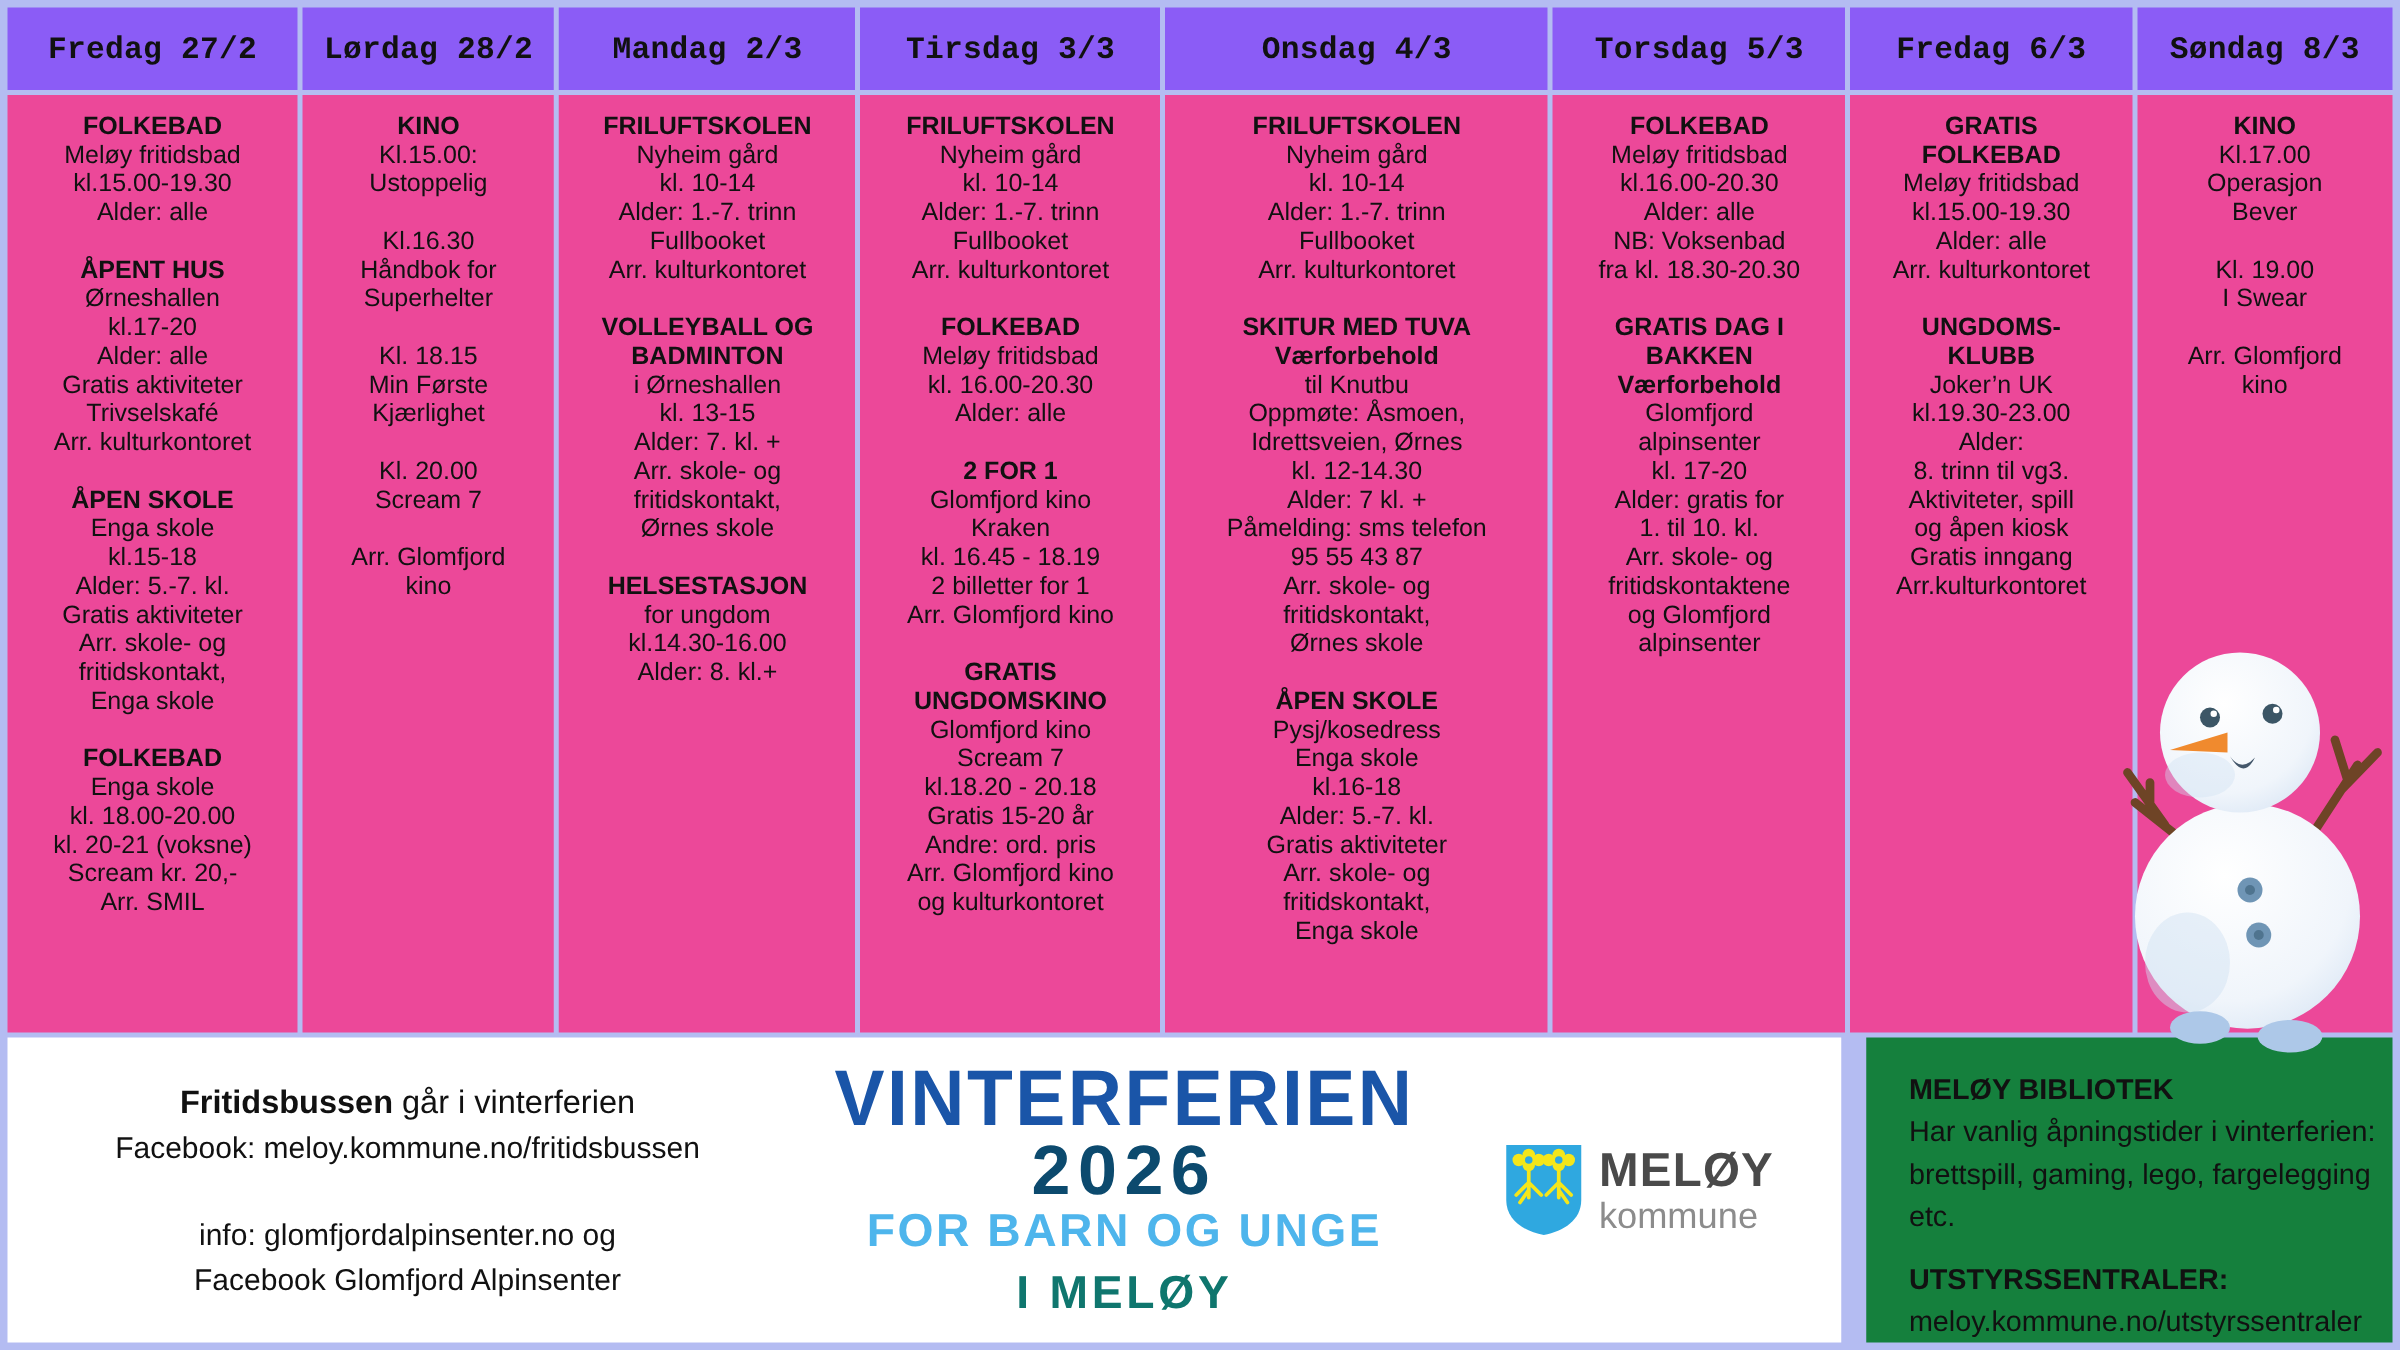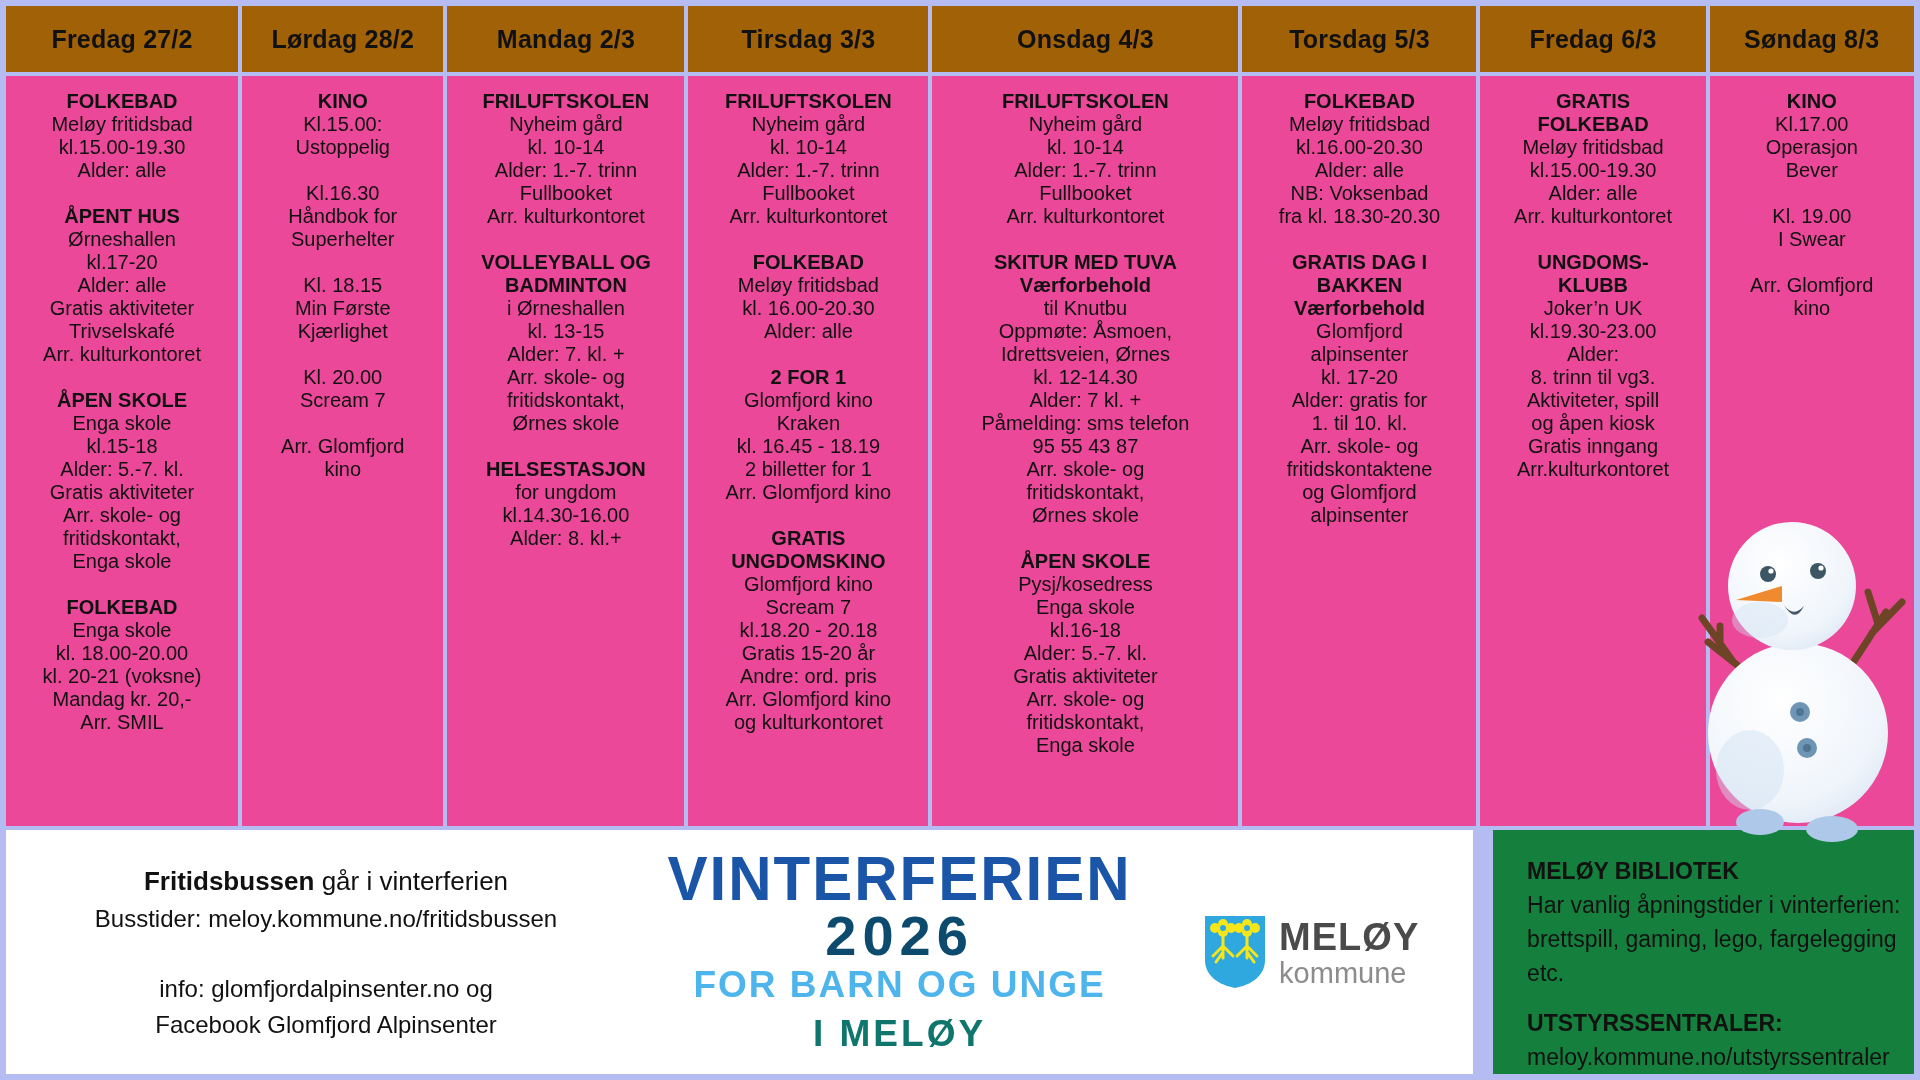--- a/index.html
+++ b/index.html
@@ -8,22 +8,22 @@
     background:#b4bcf2;padding:6px;display:flex;flex-direction:column;gap:4px;
     font-family:"Liberation Sans",sans-serif;color:#111;overflow:hidden;
   }
   .header-row,.body-row{
     display:grid;gap:4px;
     grid-template-columns:235fr 204fr 240fr 243fr 310fr 237fr 228fr 207fr;
   }
   .header-row{flex:0 0 66px;}
   .body-row{flex:1 1 auto;min-height:0;}
   .day-header{
-    background:#a16207;display:flex;align-items:center;justify-content:center;
-    font-weight:bold;font-size:25px;letter-spacing:.2px;
+    background:#8b5cf6;display:flex;align-items:center;justify-content:center;
+    font-weight:bold;font-size:25px;letter-spacing:.2px;font-family:Liberation Mono, monospace;
   }
   .day-cell{
     background:#ec4899;padding:14px 4px 0 4px;text-align:center;
     font-size:20px;line-height:23px;overflow:hidden;box-sizing:border-box;
   }
   .event{margin-bottom:23px;}
   .event-title{font-weight:bold;}
   .event-line.blank{height:23px;}
   
   .footer-row{flex:0 0 222px;display:grid;gap:20px;grid-template-columns:1478fr 424fr;}
@@ -89,21 +89,21 @@
           <div class="event-line">Gratis aktiviteter</div>
           <div class="event-line">Arr. skole- og</div>
           <div class="event-line">fritidskontakt,</div>
           <div class="event-line">Enga skole</div>
         </div>
         <div class="event">
           <div class="event-title">FOLKEBAD</div>
           <div class="event-line">Enga skole</div>
           <div class="event-line">kl. 18.00-20.00</div>
           <div class="event-line">kl. 20-21 (voksne)</div>
-          <div class="event-line">Mandag kr. 20,-</div>
+          <div class="event-line">Scream kr. 20,-</div>
           <div class="event-line">Arr. SMIL</div>
         </div>
       </div>
       <div class="day-cell">
         <div class="event">
           <div class="event-title">KINO</div>
           <div class="event-line">Kl.15.00:</div>
           <div class="event-line">Ustoppelig</div>
           <div class="event-line blank">&nbsp;</div>
           <div class="event-line">Kl.16.30</div>
@@ -277,21 +277,21 @@
           <div class="event-line">kino</div>
         </div>
       </div>
     </div>
 
   <div class="footer-row">
     <div class="footer-main">
 
       <div class="footer-left">
         <div class="fl-line1"><span class="b">Fritidsbussen</span><span> går i vinterferien</span></div>
-        <div class="fl-line2">Busstider: meloy.kommune.no/fritidsbussen</div>
+        <div class="fl-line2">Facebook: meloy.kommune.no/fritidsbussen</div>
         <div class="fl-gap"></div>
         <div class="fl-line4">info: glomfjordalpinsenter.no og</div>
         <div class="fl-line5">Facebook Glomfjord Alpinsenter</div>
       </div>
 
       <div class="footer-center">
         <div class="t-main">VINTERFERIEN</div>
         <div class="t-year">2026</div>
         <div class="t-sub1">FOR BARN OG UNGE</div>
         <div class="t-sub2">I MELØY</div>

